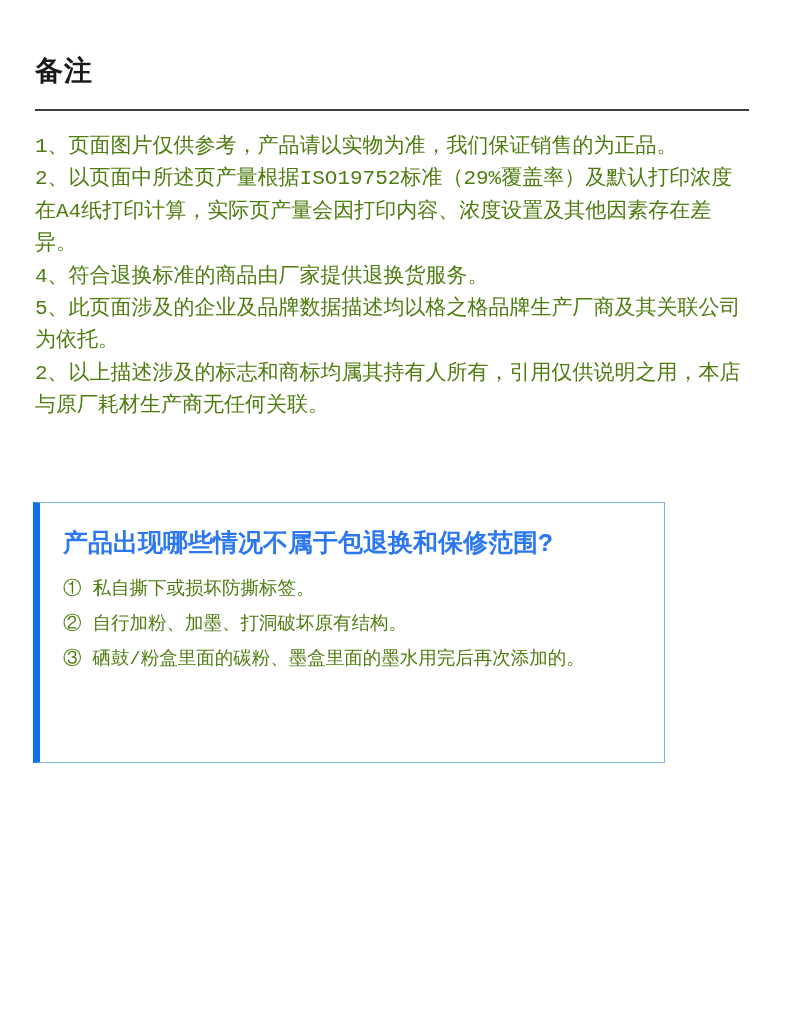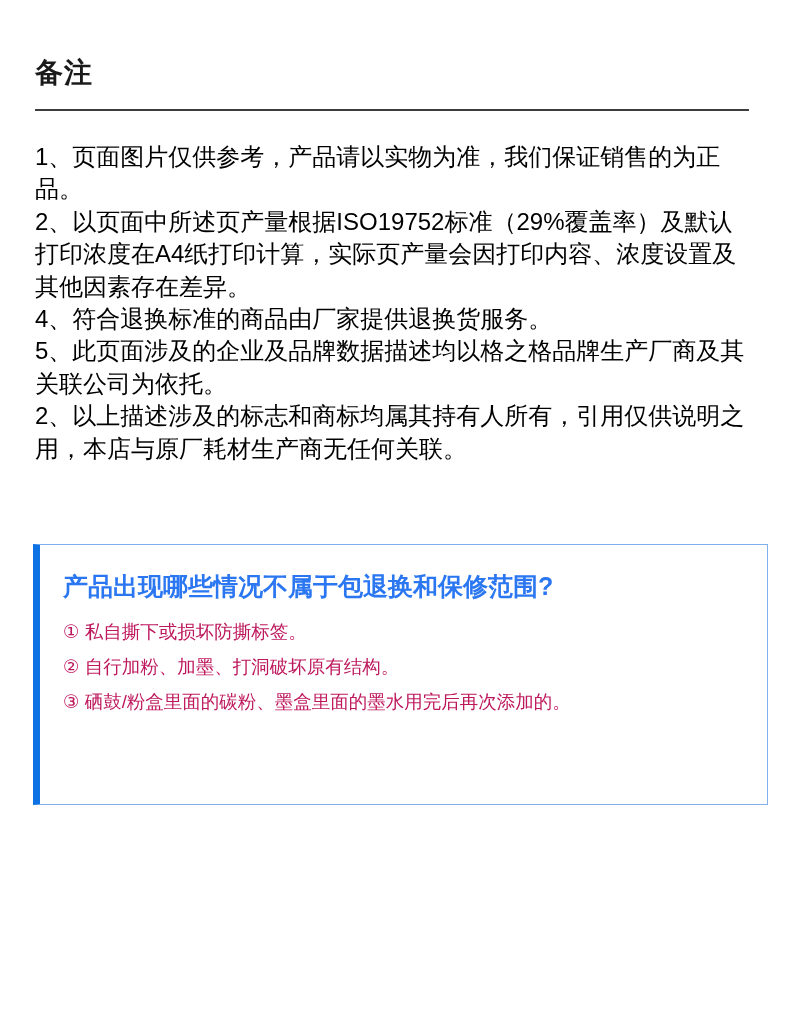--- a/index.html
+++ b/index.html
@@ -11,69 +11,70 @@
     width: 790px;
     height: 1014px;
     font-family: "Liberation Sans", "DejaVu Sans", sans-serif;
     overflow: hidden;
   }
   .page {
     box-sizing: border-box;
     width: 790px;
     height: 1014px;
     padding: 0 38px 0 35px;
+    font-family: Liberation Mono, monospace;
   }
   .page-title {
     margin: 0;
     padding-top: 56px;
     font-size: 28px;
     line-height: 34px;
     font-weight: 700;
     color: #1a1a1a;
     letter-spacing: 1px;
   }
   .title-rule {
     margin-top: 19px;
     width: 714px;
     height: 2px;
     background: #3d3d3d;
   }
   .notes-list {
-    margin-top: 30px;
+    margin-top: 20px;
     width: 716px;
-    font-size: 24px;
+    font-size: 21px;
     line-height: 32.4px;
-    color: #000000;
+    color: #4d7c0f;
   }
   .notes-list p {
     margin: 0;
   }
   .warranty-box {
     box-sizing: border-box;
     position: relative;
     margin-top: 79px;
     margin-left: -2px;
-    width: 735px;
+    width: 632px;
     height: 261px;
     border: 1px solid #7fb0ec;
     border-left: 7px solid #0e72e4;
     padding: 25px 26px 16px 23px;
   }
   .warranty-title {
     margin: 0 0 11px 0;
     font-size: 25px;
     line-height: 33px;
     font-weight: 700;
     color: #2b77f2;
   }
   .warranty-items p {
     margin: 0;
     font-size: 18.5px;
     line-height: 35px;
-    color: #be185d;
+    color: #4d7c0f;
   }
 </style>
 </head>
 <body>
 
 <div class="page">
 
   <h1 class="page-title">备注</h1>
 
   <div class="title-rule"></div>

